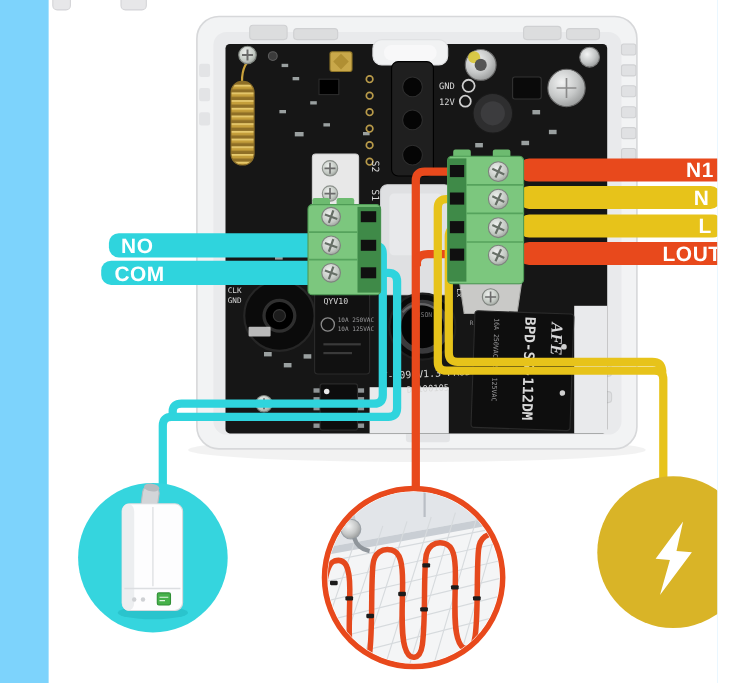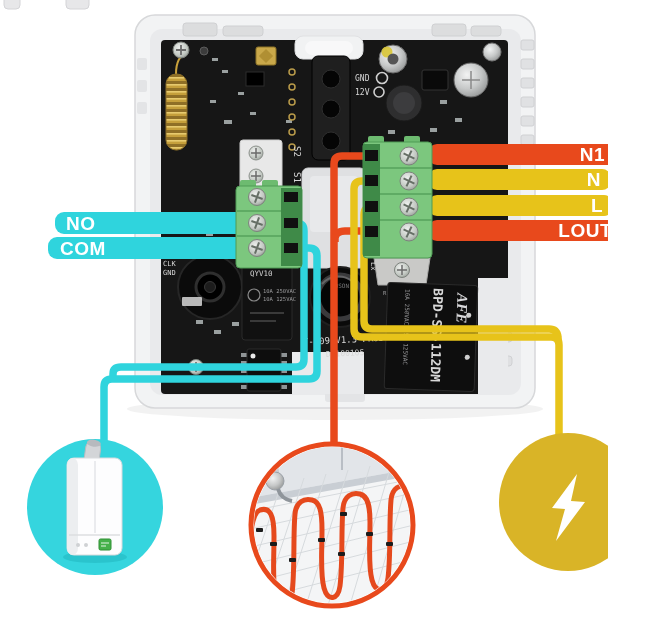--- a/index.html
+++ b/index.html
@@ -1,17 +1,17 @@
 <!DOCTYPE html>
 <html><head>
 <meta charset="utf-8">
 <style>
   html,body{margin:0;padding:0;background:#ffffff;}
   #stage{position:relative;width:608px;height:621px;background:#7dd3fc;overflow:hidden;
-         font-family:"Liberation Sans",sans-serif;}
+         font-family:"Liberation Sans",sans-serif;padding-left:44px;}
   svg{display:block}
   .band-text{font-family:"Liberation Sans",sans-serif;font-weight:bold;font-size:19px;fill:#ffffff;letter-spacing:.5px;}
   .silk{font-family:"DejaVu Sans Mono",monospace;fill:#d8d8d8;}
   .silk-dim{font-family:"DejaVu Sans Mono",monospace;fill:#9a9a9c;}
 </style>
 </head>
 <body>
 
 <div id="stage">
 <svg width="667" height="621" viewBox="0 0 667 621">

